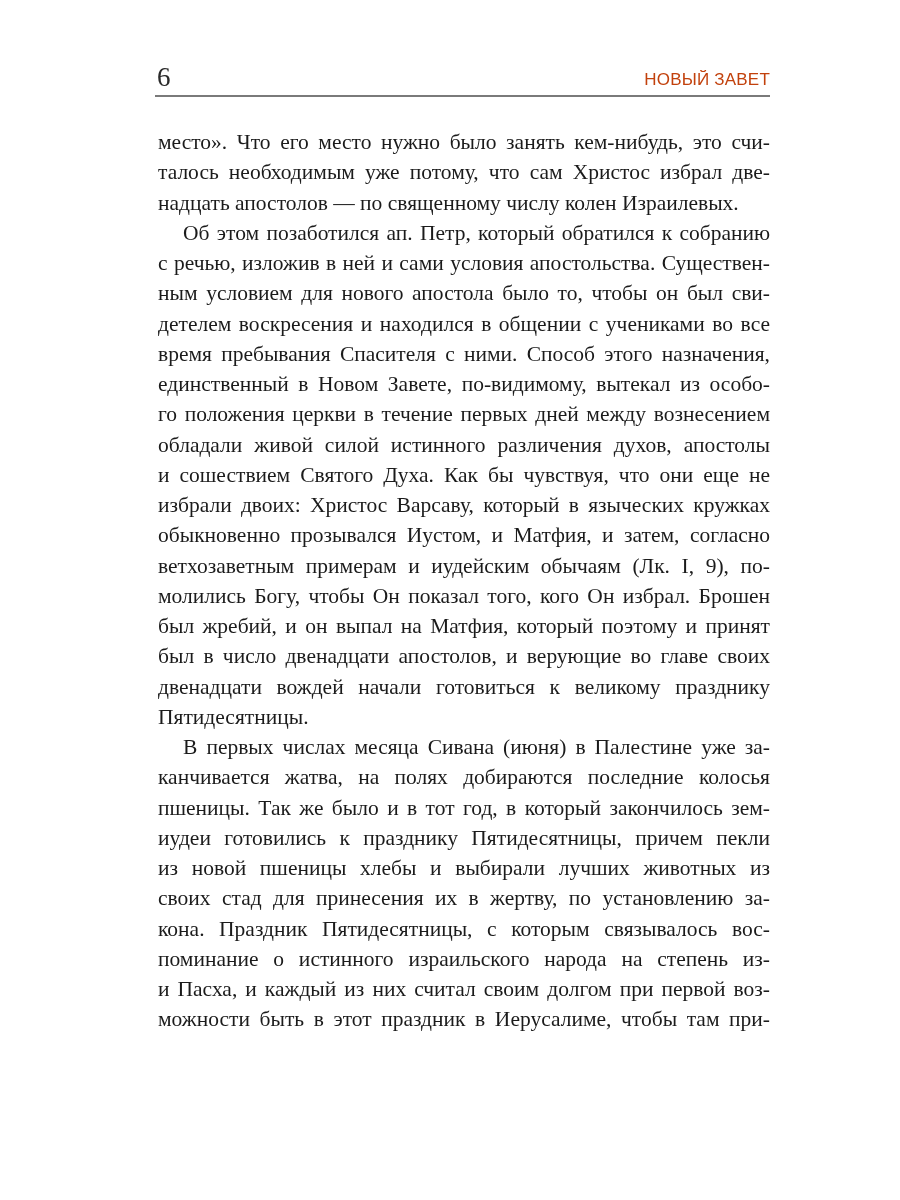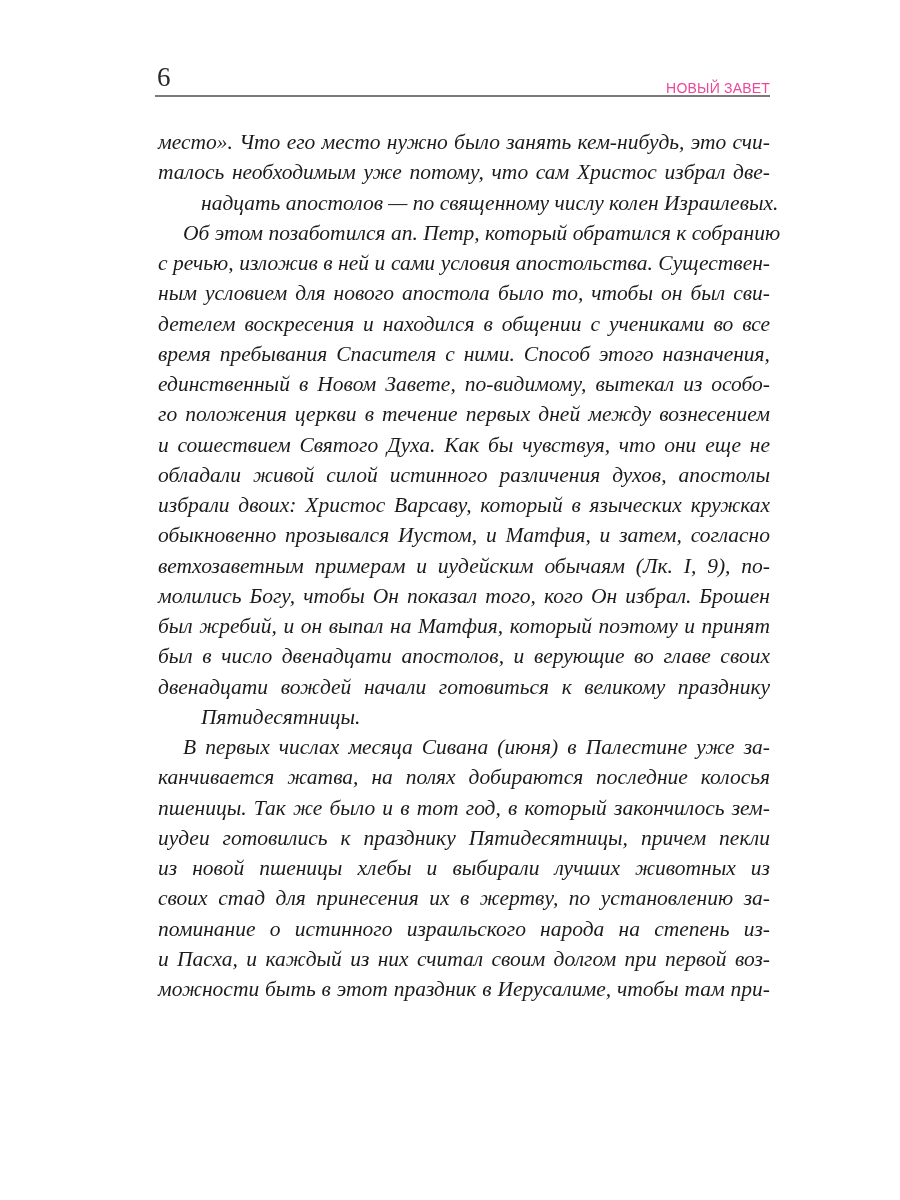--- a/index.html
+++ b/index.html
@@ -5,66 +5,67 @@
   html, body { margin: 0; padding: 0; }
   body {
     width: 900px; height: 1200px; background: #ffffff; position: relative; overflow: hidden;
     font-family: "Liberation Serif", "DejaVu Serif", serif; color: #1a1a1a;
   }
   .page-number {
     position: absolute; left: 157px; top: 62px; font-size: 27px; line-height: 30px; color: #2a2a2a;
     font-family: "Liberation Serif", serif;
   }
   .running-head {
-    position: absolute; right: 130px; top: 70px; font-size: 14px; line-height: 20px; color: #ec4899;
-    font-family: "Liberation Sans", "DejaVu Sans", sans-serif; letter-spacing: 0.2px; margin-top: 8px;
+    position: absolute; right: 130px; top: 70px; font-size: 17px; line-height: 20px; color: #c2410c;
+    font-family: "Liberation Sans", "DejaVu Sans", sans-serif; letter-spacing: 0.2px;
   }
   .rule {
     position: absolute; left: 155px; width: 615px; top: 95px; height: 2px; background: #7a7a7a;
   }
   .text-block {
     position: absolute; left: 158px; top: 127px; width: 612px;
   }
   .line {
     display: block; height: 30.25px; line-height: 30.25px; font-size: 21.5px;
-    white-space: nowrap; text-align: justify; text-align-last: justify; color: #1b1b1b; font-style: italic;
+    white-space: nowrap; text-align: justify; text-align-last: justify; color: #1b1b1b;
   }
   .line.indent { padding-left: 25px; }
-  .line.last { text-align-last: left; margin-left: 43px; }
+  .line.last { text-align-last: left; }
 </style>
 </head>
 <body>
 
 <div class="page-number">6</div>
 <div class="running-head">НОВЫЙ ЗАВЕТ</div>
 <div class="rule"></div>
 
 <div class="text-block" id="text-block">
     <span class="line">место». Что его место нужно было занять кем-нибудь, это счи-</span>
     <span class="line">талось необходимым уже потому, что сам Христос избрал две-</span>
     <span class="line last">надцать апостолов — по священному числу колен Израилевых.</span>
     <span class="line indent">Об этом позаботился ап. Петр, который обратился к собранию</span>
     <span class="line">с речью, изложив в ней и сами условия апостольства. Существен-</span>
     <span class="line">ным условием для нового апостола было то, чтобы он был сви-</span>
     <span class="line">детелем воскресения и находился в общении с учениками во все</span>
     <span class="line">время пребывания Спасителя с ними. Способ этого назначения,</span>
     <span class="line">единственный в Новом Завете, по-видимому, вытекал из особо-</span>
     <span class="line">го положения церкви в течение первых дней между вознесением</span>
+    <span class="line">обладали живой силой истинного различения духов, апостолы</span>
     <span class="line">и сошествием Святого Духа. Как бы чувствуя, что они еще не</span>
-    <span class="line">обладали живой силой истинного различения духов, апостолы</span>
     <span class="line">избрали двоих: Христос Варсаву, который в языческих кружках</span>
     <span class="line">обыкновенно прозывался Иустом, и Матфия, и затем, согласно</span>
     <span class="line">ветхозаветным примерам и иудейским обычаям (Лк. I, 9), по-</span>
     <span class="line">молились Богу, чтобы Он показал того, кого Он избрал. Брошен</span>
     <span class="line">был жребий, и он выпал на Матфия, который поэтому и принят</span>
     <span class="line">был в число двенадцати апостолов, и верующие во главе своих</span>
     <span class="line">двенадцати вождей начали готовиться к великому празднику</span>
     <span class="line last">Пятидесятницы.</span>
     <span class="line indent">В первых числах месяца Сивана (июня) в Палестине уже за-</span>
     <span class="line">канчивается жатва, на полях добираются последние колосья</span>
     <span class="line">пшеницы. Так же было и в тот год, в который закончилось зем-</span>
     <span class="line">иудеи готовились к празднику Пятидесятницы, причем пекли</span>
     <span class="line">из новой пшеницы хлебы и выбирали лучших животных из</span>
     <span class="line">своих стад для принесения их в жертву, по установлению за-</span>
+    <span class="line">кона. Праздник Пятидесятницы, с которым связывалось вос-</span>
     <span class="line">поминание о истинного израильского народа на степень из-</span>
     <span class="line">и Пасха, и каждый из них считал своим долгом при первой воз-</span>
     <span class="line">можности быть в этот праздник в Иерусалиме, чтобы там при-</span>
   </div>
 
 </body></html>

